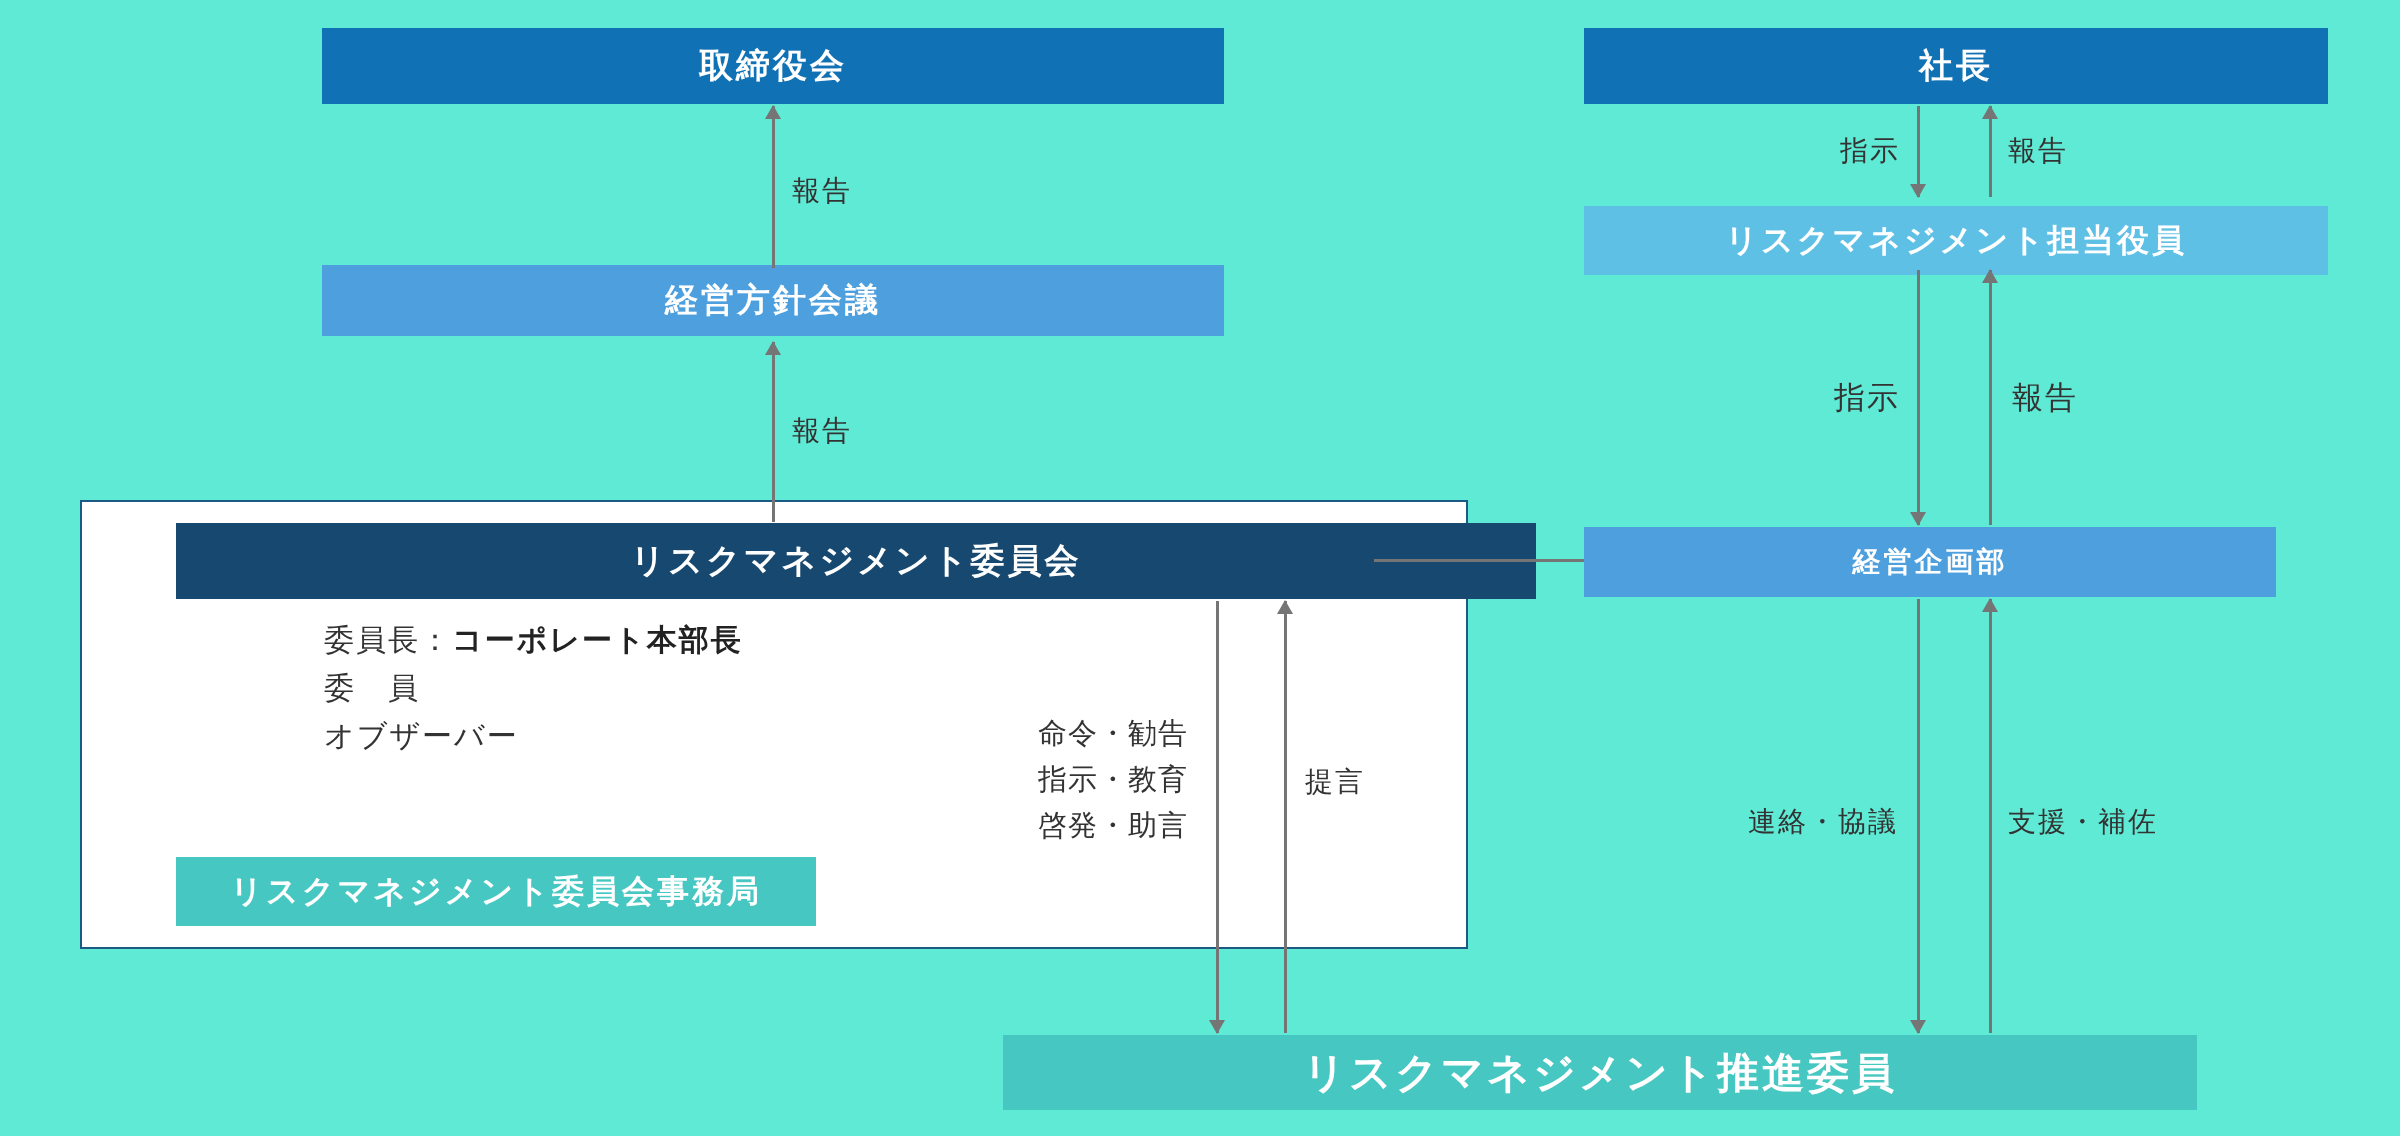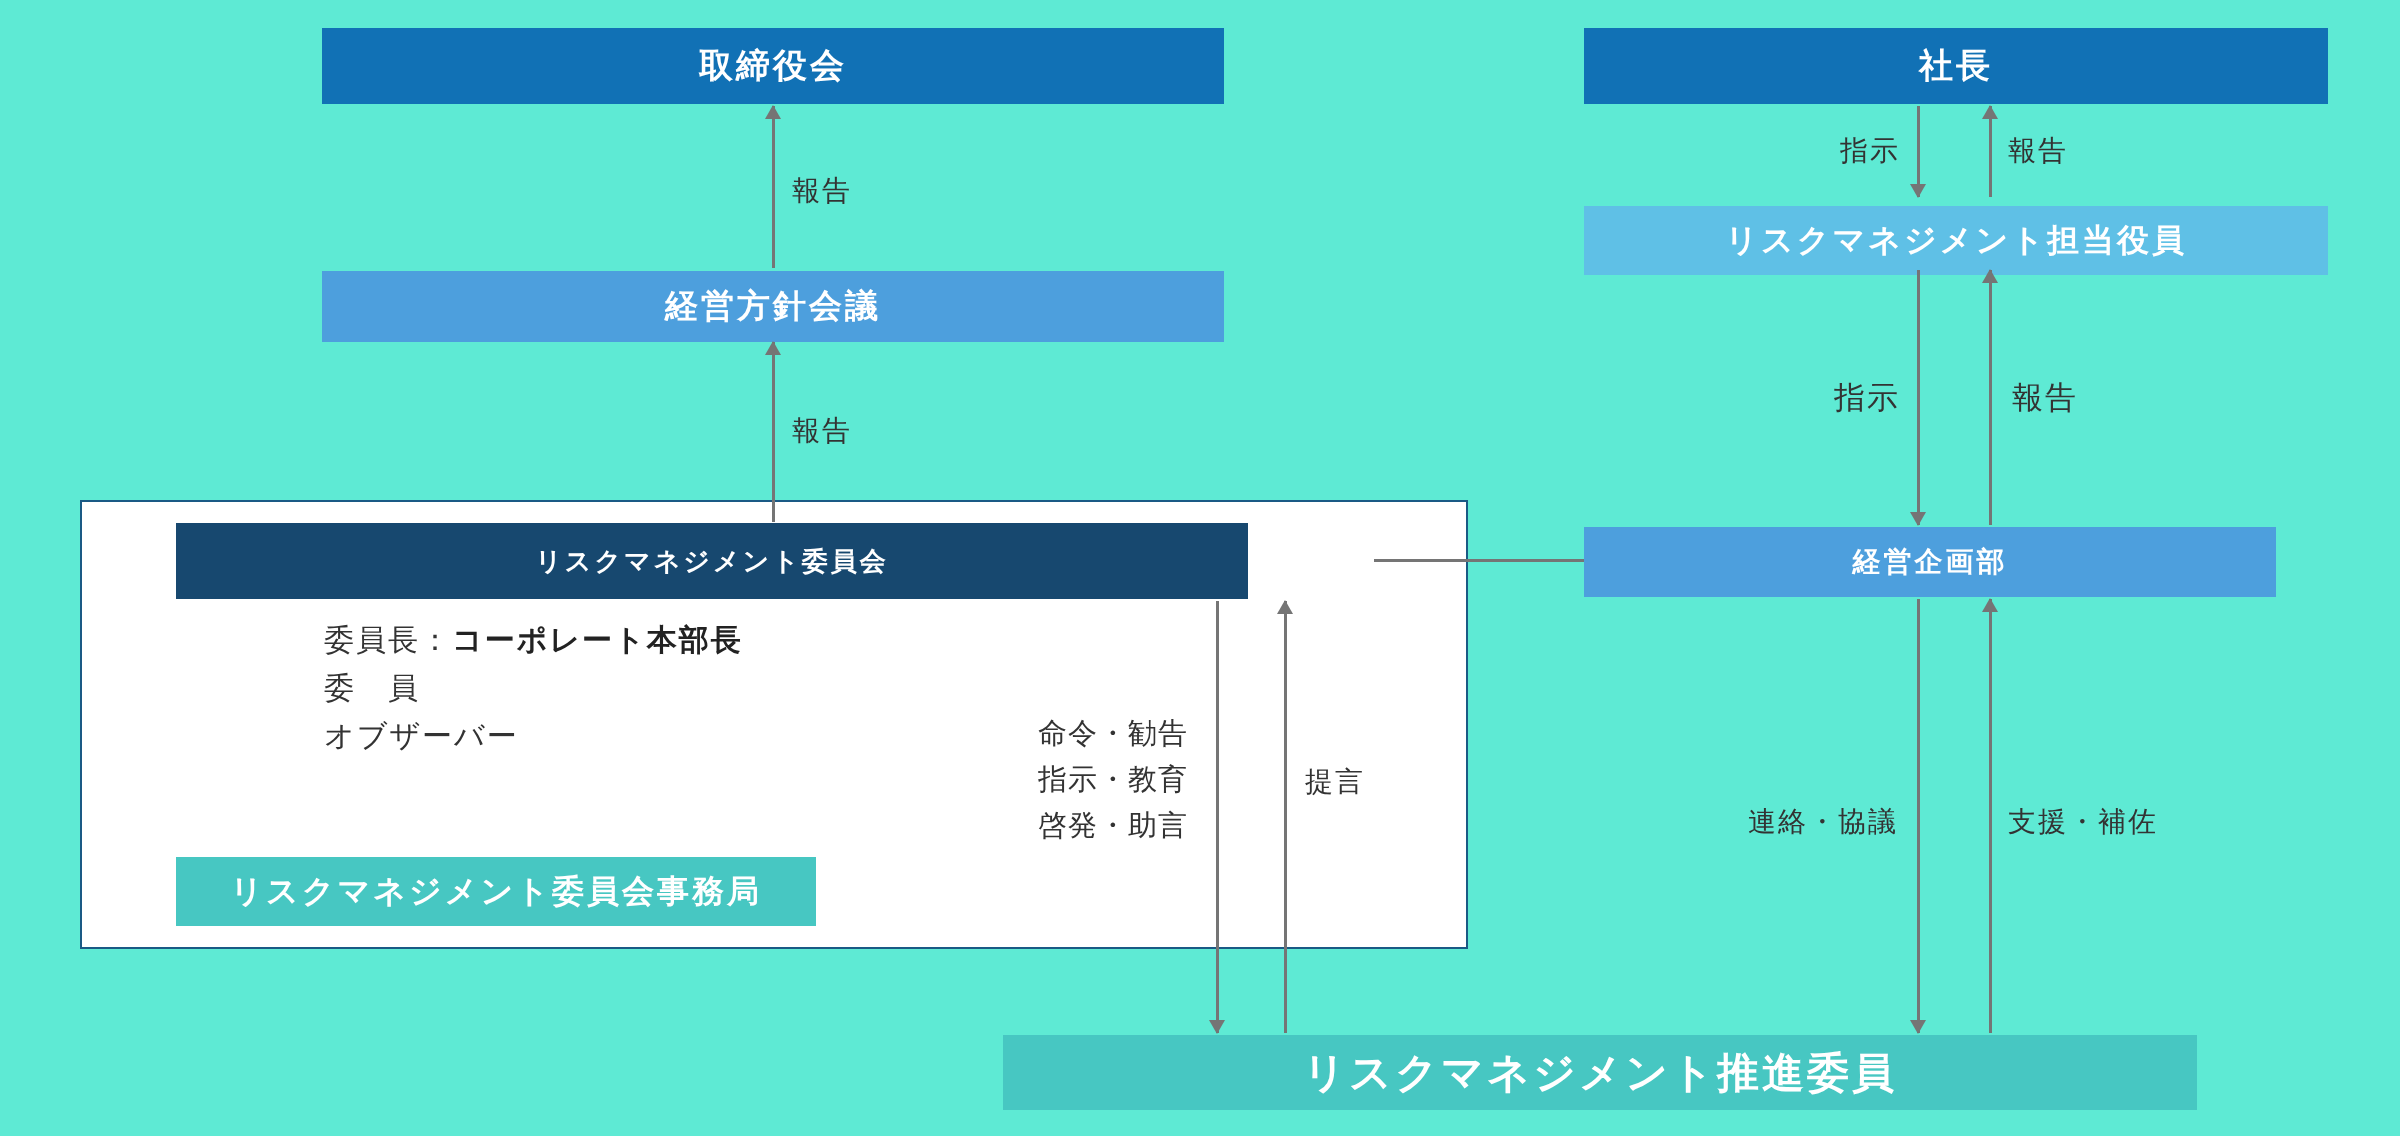--- a/index.html
+++ b/index.html
@@ -60,25 +60,25 @@
     line-height:46px; letter-spacing:1px; white-space:nowrap;
   }
 </style>
 </head>
 <body>
 
 <div class="canvas">
 
   <div class="box dark" style="left:322px;top:28px;width:902px;height:76px;font-size:34px">取締役会</div>
 
-  <div class="box mid" style="left:322px;top:271px;width:902px;height:71px;font-size:33px">経営方針会議</div>
+  <div class="box mid" style="left:322px;top:265px;width:902px;height:71px;font-size:33px">経営方針会議</div>
 
   <div class="frame" style="left:80px;top:500px;width:1388px;height:449px"></div>
 
-  <div class="box navy" style="left:176px;top:523px;width:1072px;height:76px;font-size:26px">リスクマネジメント委員会</div>
+  <div class="box navy" style="left:176px;top:523px;width:1360px;height:76px;font-size:34px">リスクマネジメント委員会</div>
 
   <div class="member-block" style="left:324px;top:616px">
     <div><span>委員長：</span><span class="bold">コーポレート本部長</span></div>
     <div>委　員</div>
     <div>オブザーバー</div>
   </div>
 
   <div class="box teal" style="left:176px;top:857px;width:640px;height:69px;font-size:32px">リスクマネジメント委員会事務局</div>
 
   <div class="box dark" style="left:1584px;top:28px;width:744px;height:76px;font-size:34px">社長</div>

